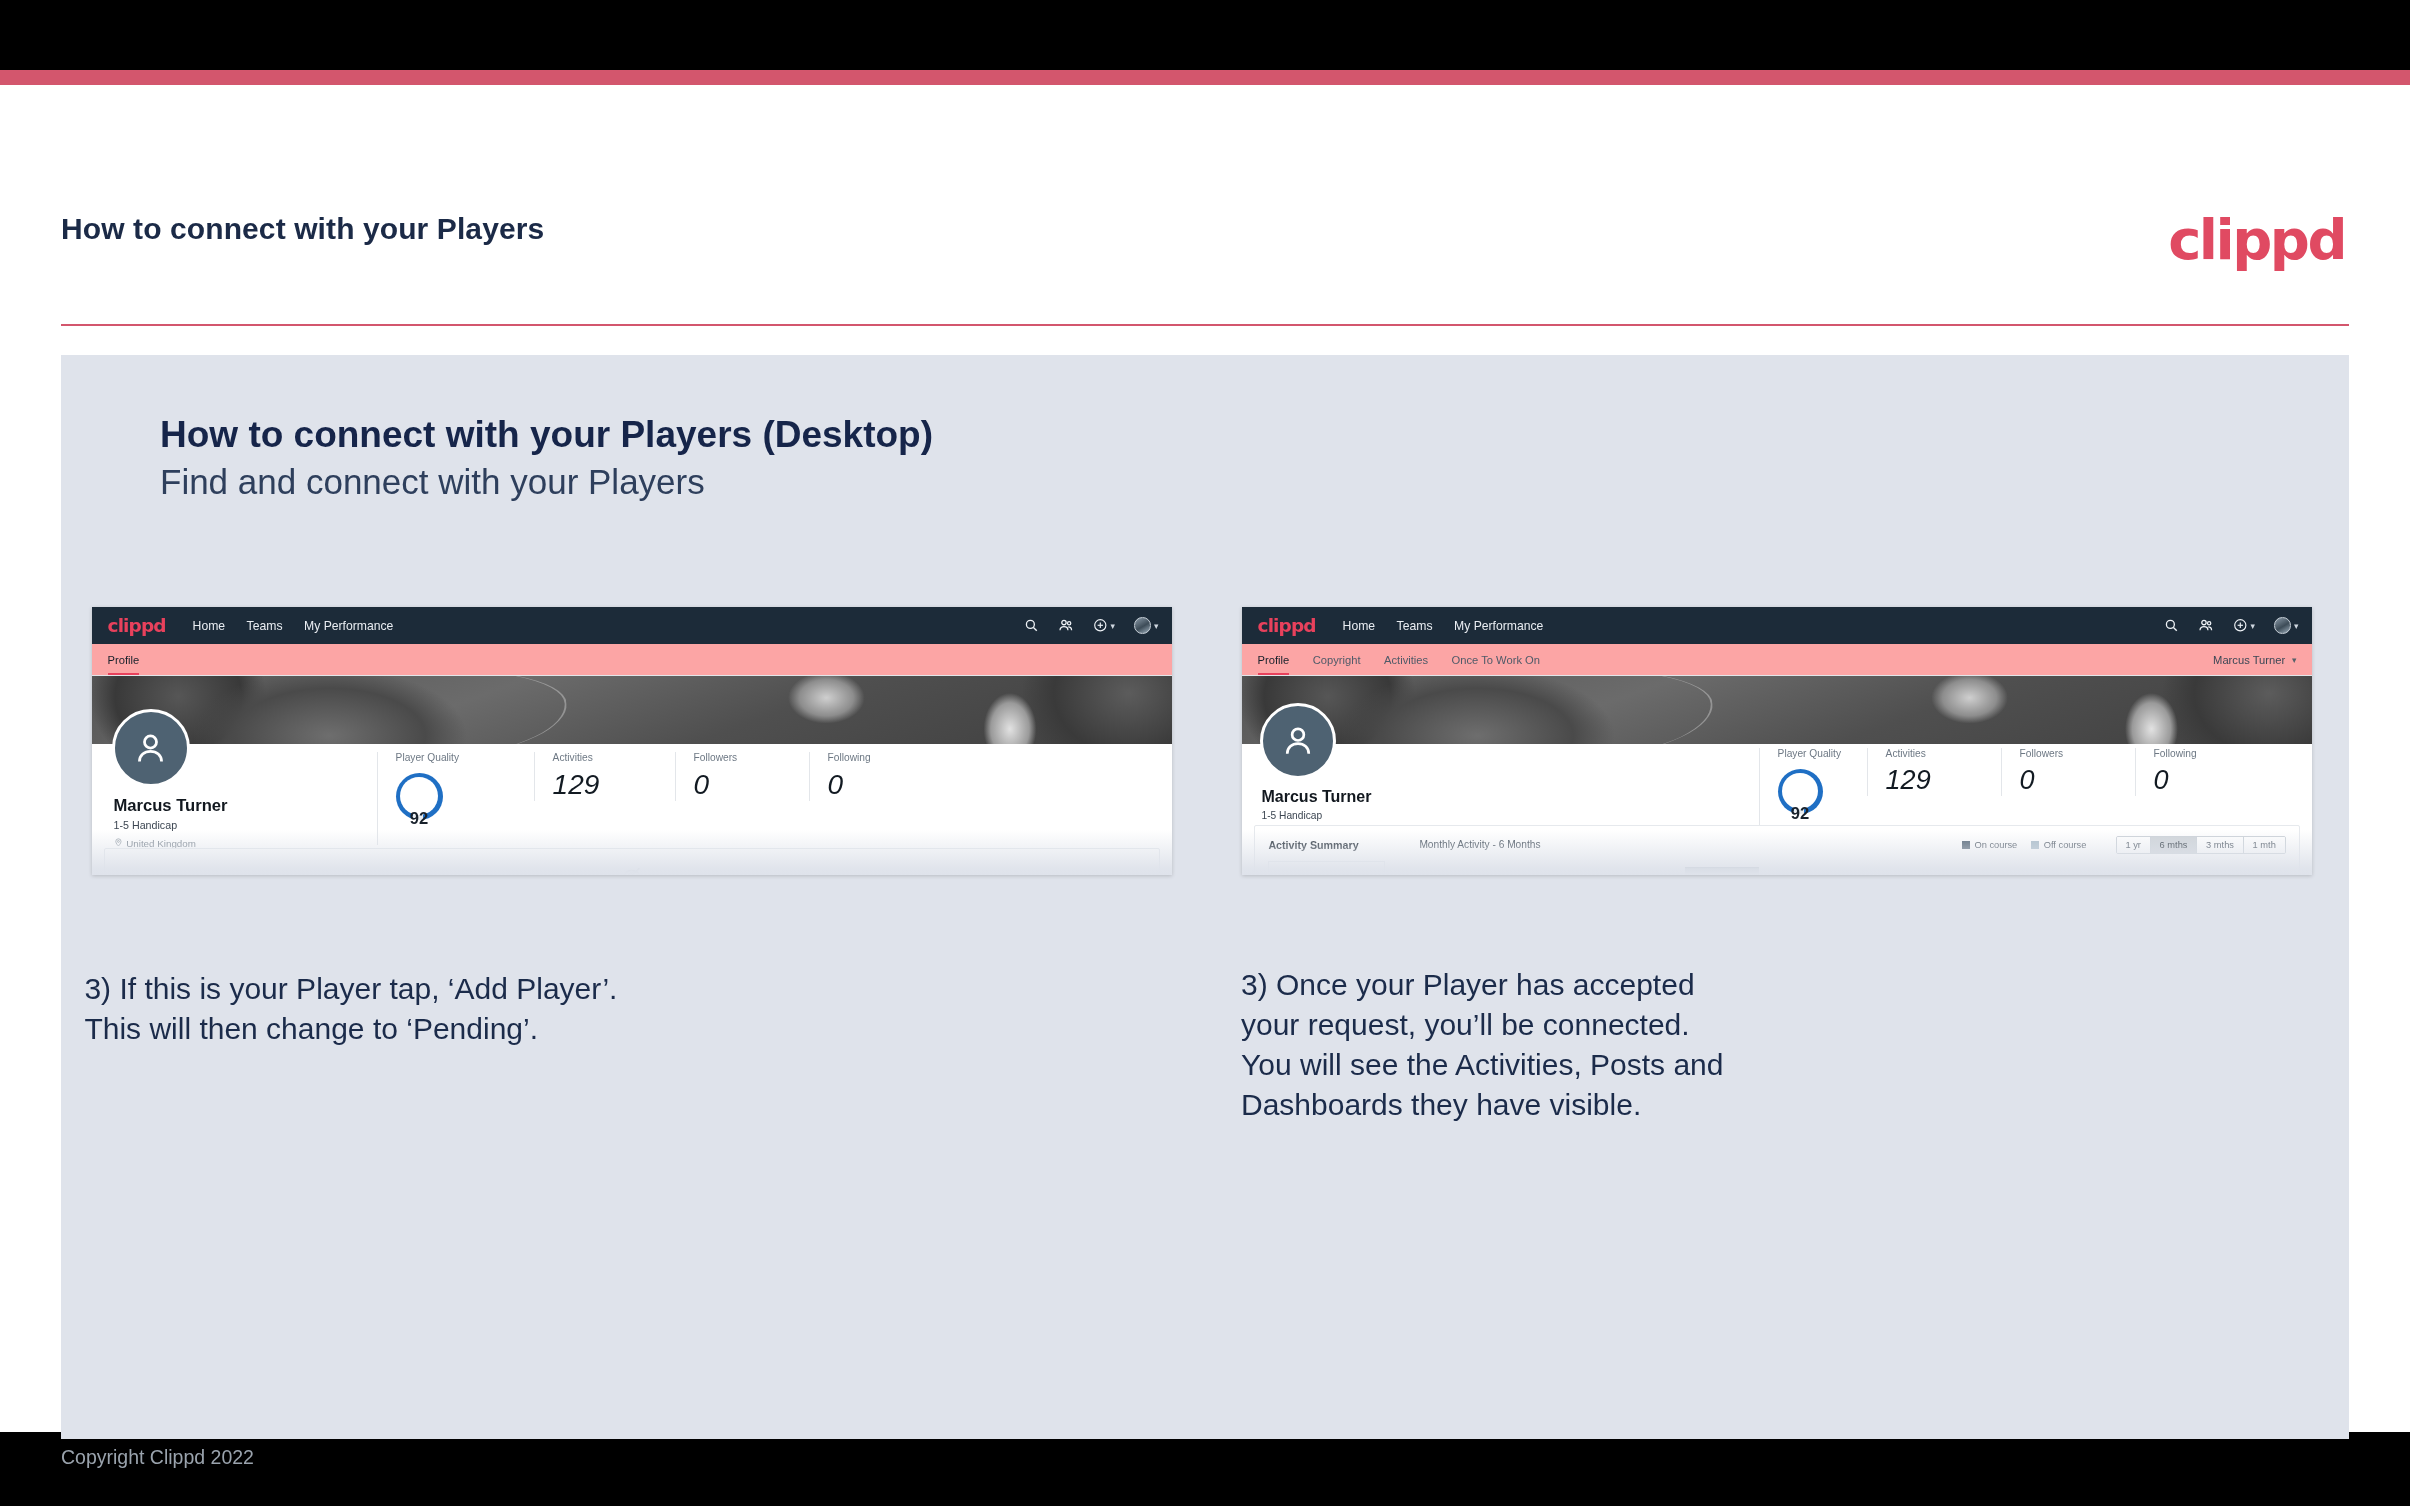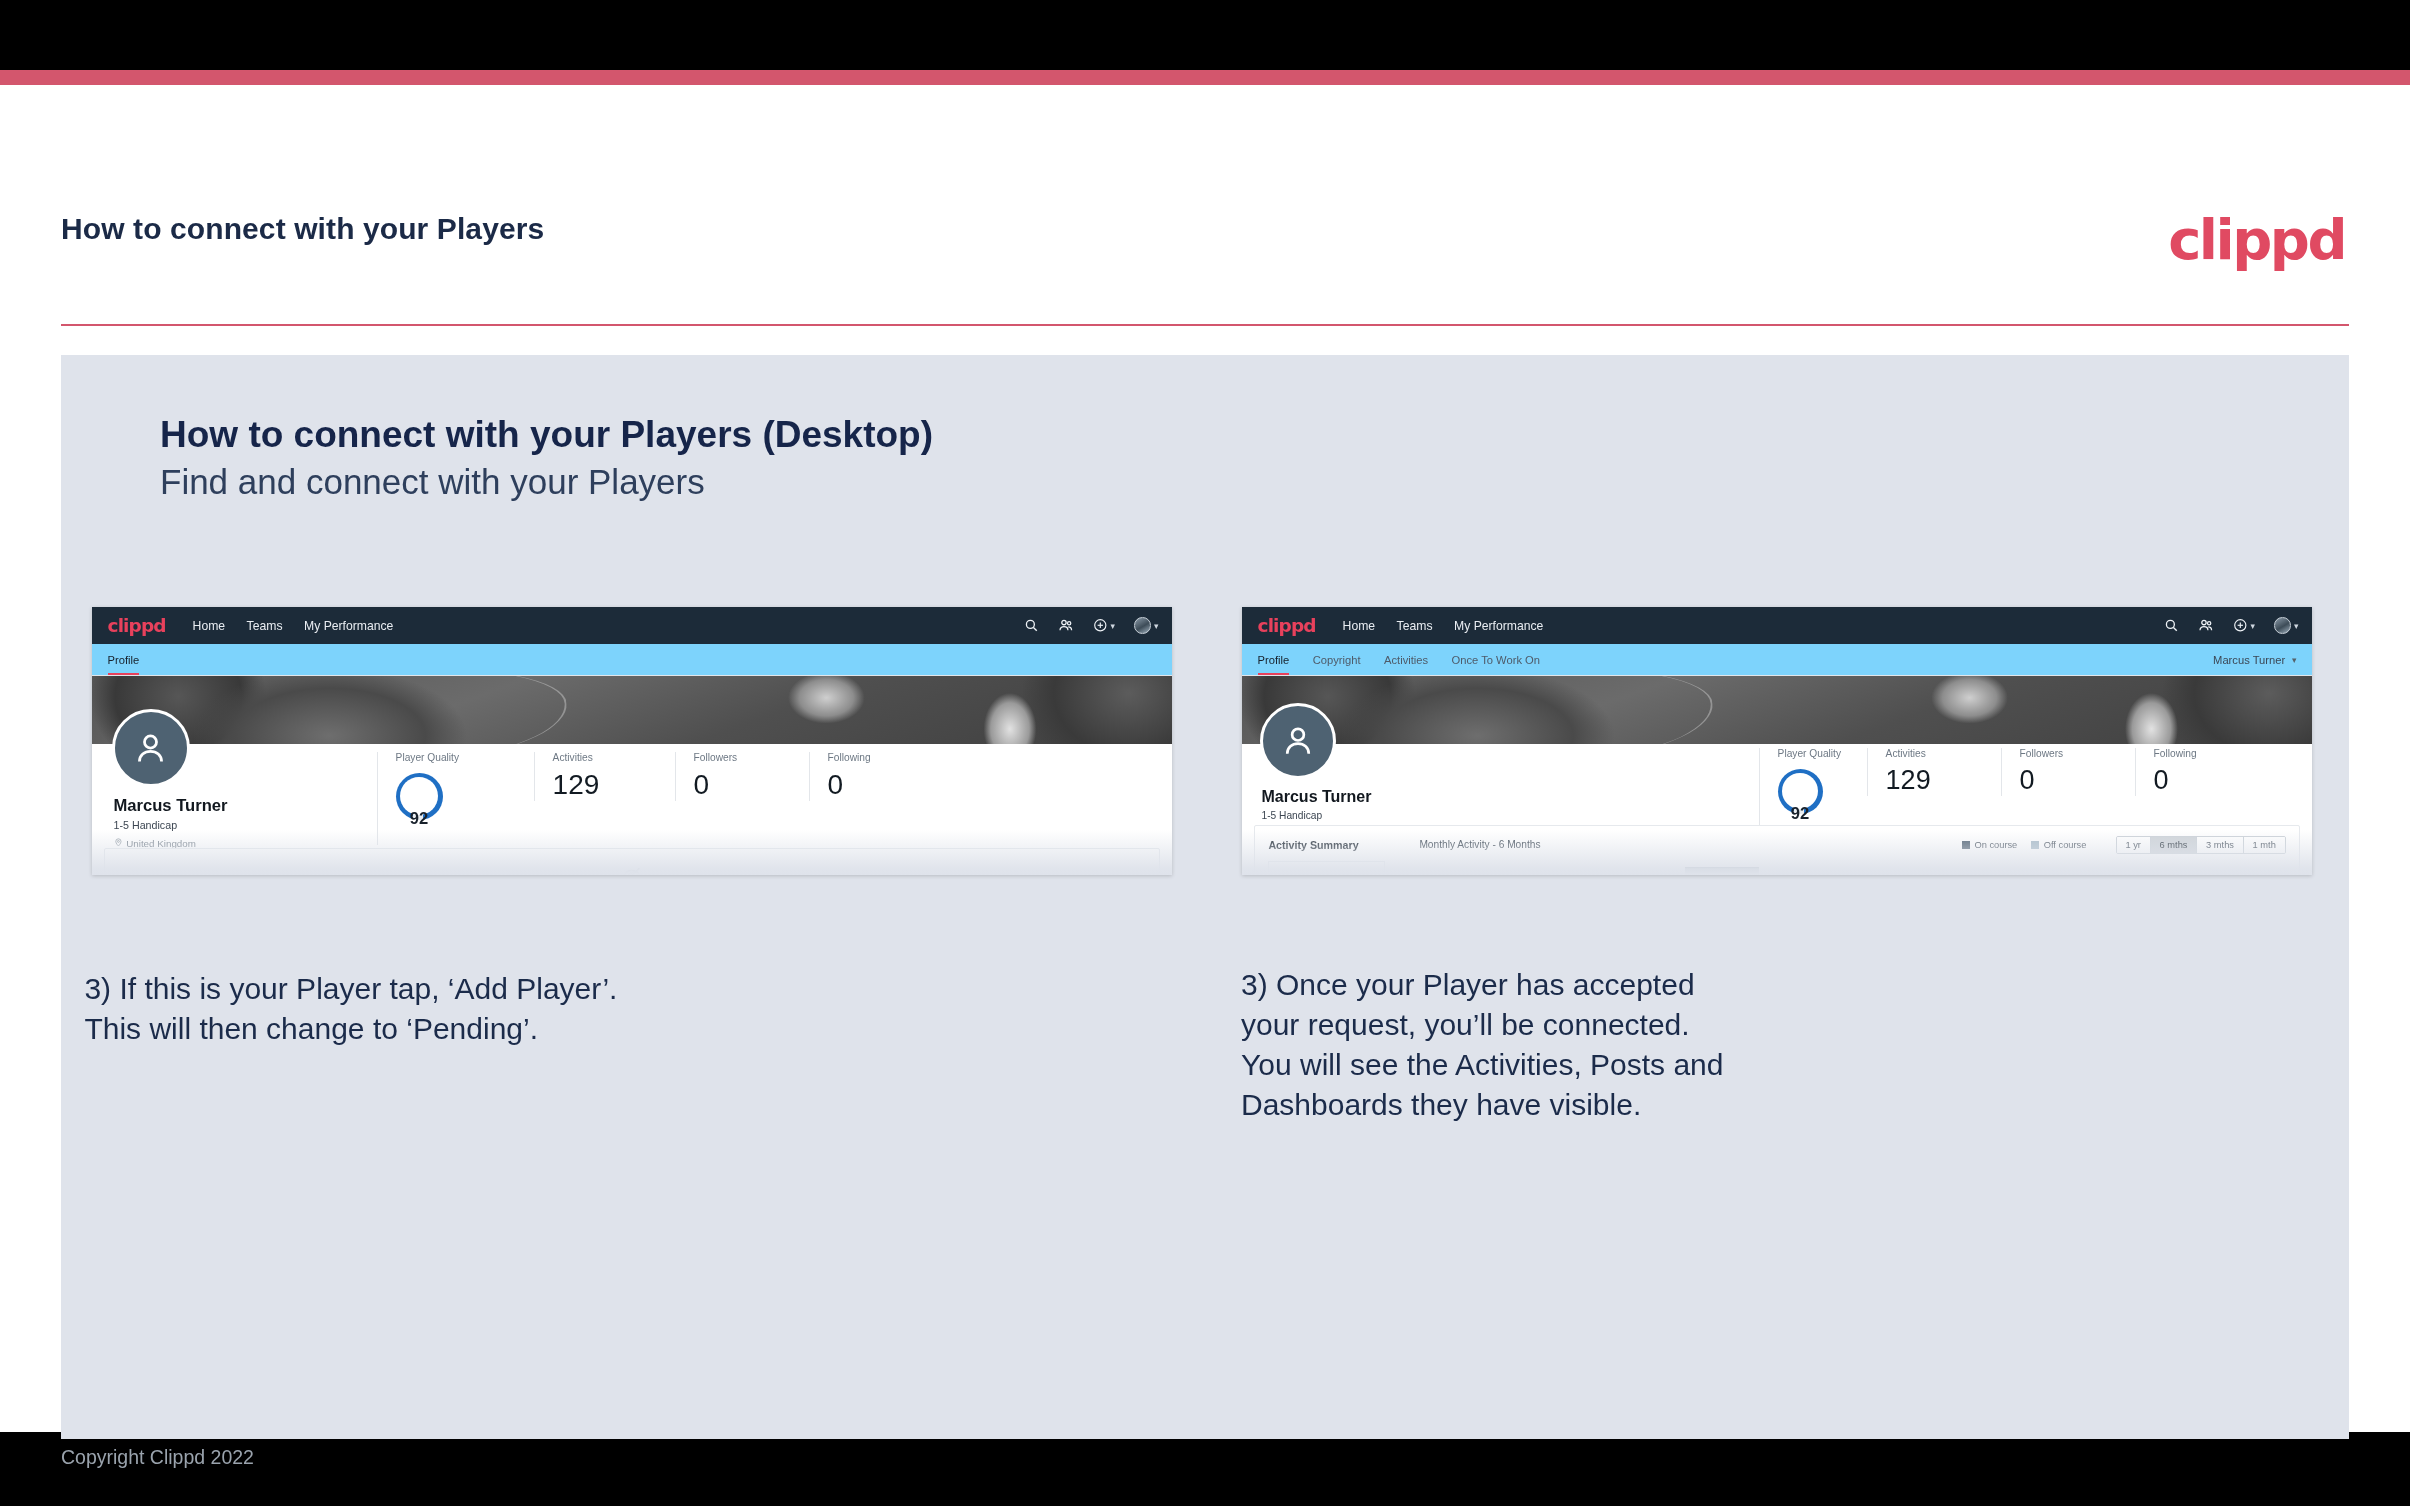--- a/index.html
+++ b/index.html
@@ -84,21 +84,21 @@
   .ic-caret { font-size:8.8px; color:#cfd7df; margin-left:2.9px; }
   .avatar-sm {
     width:16.6px; height:16.6px; border-radius:50%;
     background:linear-gradient(150deg,#8a9aa8 0%,#3d4c58 55%,#9fb0bd 100%);
     border:1px solid #c6ced6;
   }
   .icon-pair { display:flex; align-items:center; }
 
   
   .tabstrip {
-    position:relative; height:32px; background:#7dd3fc;
+    position:relative; height:32px; background:#fca5a5;
     border-bottom:1px solid #e2e6ea;
     display:flex; align-items:center; padding:0 15.6px;
   }
   .tab {
     font-size:11.2px; color:#4e5a68; margin-right:23.4px;
     height:100%; display:flex; align-items:center; position:relative;
   }
   .tab.active { color:#17212b; }
   .tab.active:after {
     content:""; position:absolute; left:0; right:0; bottom:0; height:2.4px;
@@ -145,21 +145,21 @@
     background:#4f6171; color:#fff; border:none;
     display:inline-flex; align-items:center; gap:7.8px;
     font-family:"Liberation Sans", sans-serif;
   }
 
   
   .stats { position:absolute; display:flex; align-items:flex-start; }
   .stat { position:relative; padding-left:17.6px; }
   .stat + .stat { border-left:1px solid #e3e6ea; }
   .stat-lbl { color:#6d7884; }
-  .stat-val { color:#121a22; font-weight:400; }
+  .stat-val { color:#121a22; font-weight:400;font-style:italic; }
   .ring {
     position:relative; border-radius:50%;
     display:flex; align-items:center; justify-content:center;
   }
   .ring .num { position:relative; z-index:2; font-weight:700; color:#18212b;margin-top:46px; }
 
   
   .hidden-panel {
     position:absolute; left:11.7px; right:11.7px; background:#fff;
     border:1px solid #e6e9ed; border-radius:2px;

